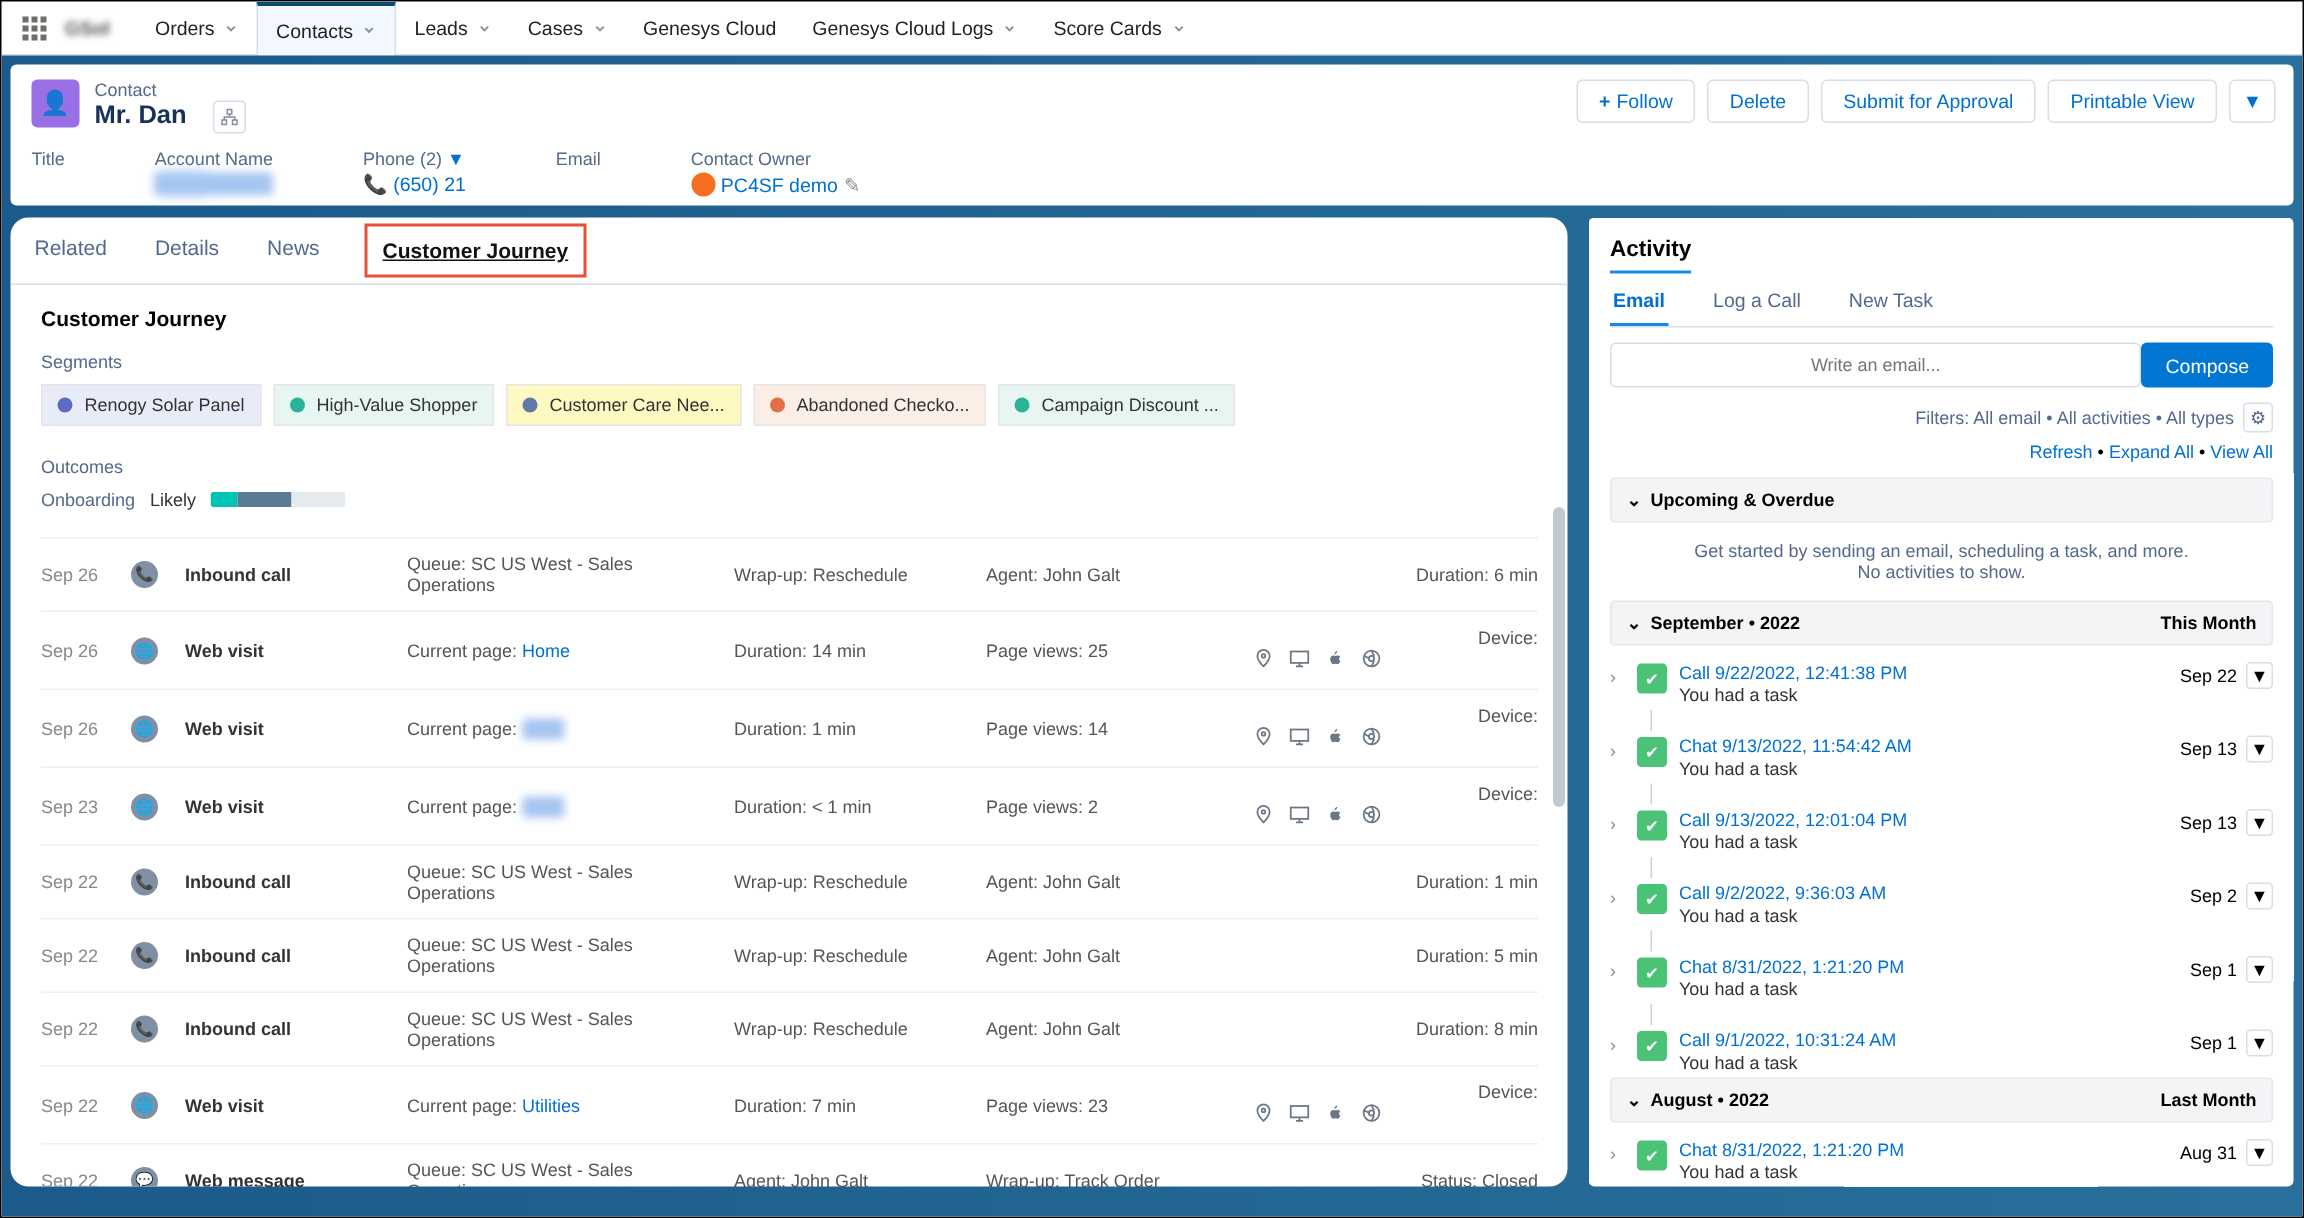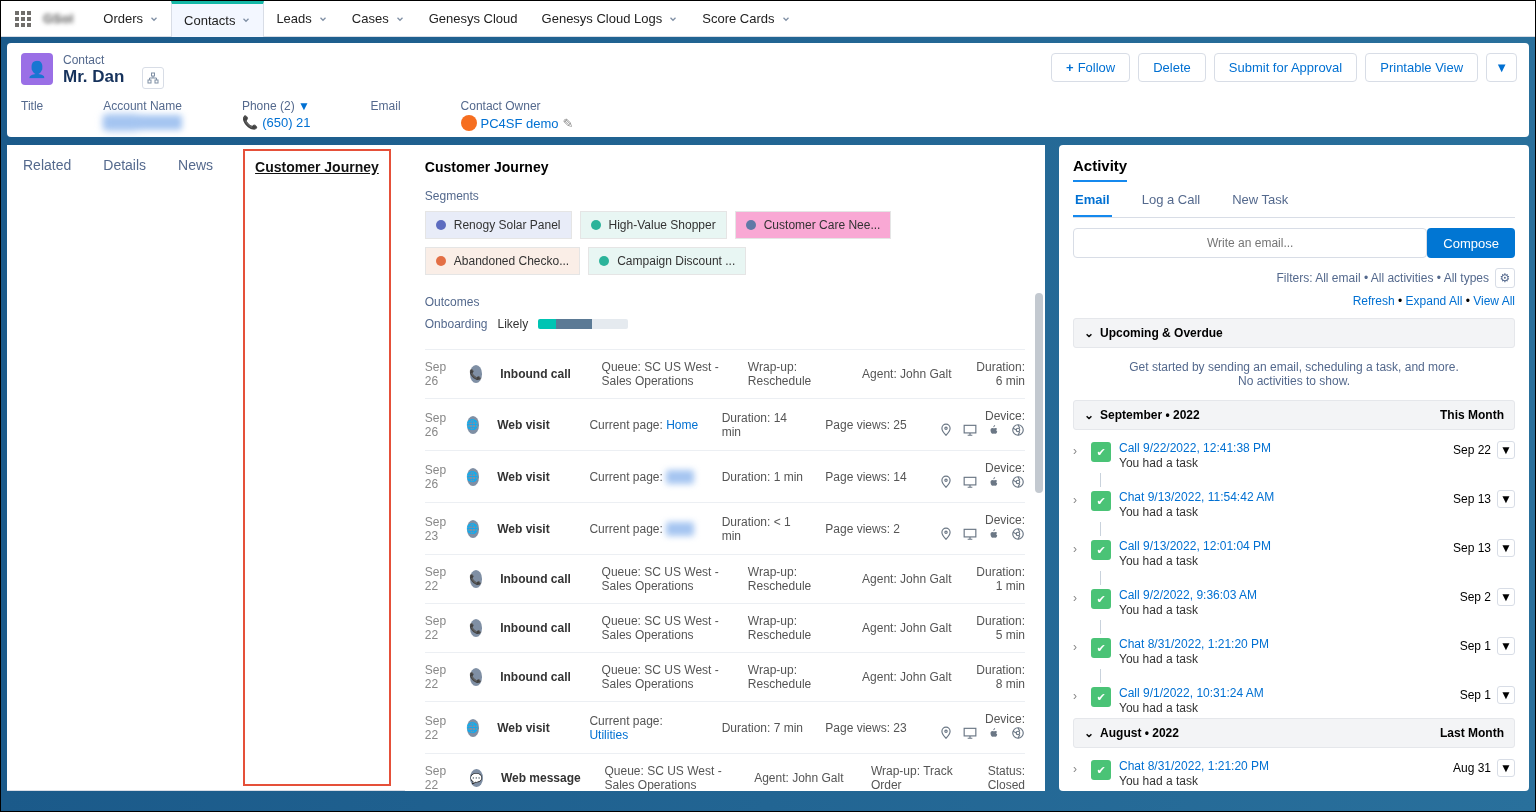--- a/index.html
+++ b/index.html
@@ -2,37 +2,37 @@
 <html><head>
 <meta charset="utf-8">
 <style>
   *{box-sizing:border-box;margin:0;padding:0;font-family:-apple-system,'Segoe UI',Arial,sans-serif}
   body{background:#fff;width:1536px;height:812px;overflow:hidden;border:1px solid #000}
   .gnav{display:flex;align-items:center;height:36px;border-bottom:1px solid #d8dde6;font-size:13px}
   .gnav .waffle{display:grid;grid-template-columns:repeat(3,4px);grid-gap:2px;margin:0 12px 0 14px}
   .gnav .waffle span{width:4px;height:4px;background:#706e6b}
   .gnav .brand{filter:blur(2px);color:#555;font-weight:600;margin-right:18px}
   .gnav .tab{padding:0 12px;height:36px;display:flex;align-items:center;gap:6px;color:#222;cursor:pointer}
-  .gnav .tab.active{background:#f3f7ff;border-top:3px solid #14b8a6;border-right:1px solid #d8dde6;border-left:1px solid #d8dde6;padding-top:0}
+  .gnav .tab.active{background:#f3f7ff;border-top:3px solid #0c4a6e;border-right:1px solid #d8dde6;border-left:1px solid #d8dde6;padding-top:0}
   .gnav svg.chev{width:10px;height:10px}
   .page{padding:6px;background:linear-gradient(90deg,#1b5a8a 0%,#29709c 100%);height:calc(100% - 36px);position:relative}
   .head{background:#fff;border-radius:4px;padding:10px 14px 6px;position:relative}
   .head .row1{display:flex;align-items:flex-start;gap:10px}
   .head .icon{width:32px;height:32px;background:#9a6fe6;border-radius:4px;display:flex;align-items:center;justify-content:center;color:#fff;font-size:16px}
   .head .ot{font-size:12px;color:#54698d}
   .head .nm{font-size:17px;font-weight:700;color:#16325c}
   .head .hier{width:22px;height:22px;border:1px solid #d8dde6;border-radius:3px;display:flex;align-items:center;justify-content:center;margin-left:8px;margin-top:14px;cursor:pointer}
   .head .actions{position:absolute;right:12px;top:10px;display:flex;gap:8px}
   .btn{border:1px solid #d8dde6;background:#fff;color:#0070d2;font-size:13px;padding:6px 14px;border-radius:4px;cursor:pointer;display:flex;align-items:center;gap:4px}
   .fields{display:flex;gap:60px;margin-top:10px;font-size:12px;color:#54698d}
   .fval{font-size:13px;color:#0070d2;margin-top:2px;display:flex;align-items:center;gap:4px}
   .fval.blur span{filter:blur(3px);background:#a5c5f1;color:transparent;border-radius:2px}
   .owner-ic{width:16px;height:16px;border-radius:50%;background:#f66e1f;display:inline-block}
   .cols{display:flex;gap:14px;margin-top:8px;height:calc(100% - 116px)}
-  .left{flex:1;background:#fff;border-radius:0;display:flex;flex-direction:row;overflow:hidden}
+  .left{flex:1;background:#fff;border-radius:12px;display:flex;flex-direction:column;overflow:hidden}
   .tabbar{display:flex;gap:28px;padding:0 14px;border-bottom:1px solid #d8dde6;font-size:14px;color:#54698d}
   .tabbar span{padding:12px 2px;cursor:pointer}
   .tabbar span.cj{color:#111;font-weight:700;border:2px solid #e55039;padding:8px 10px;margin:4px 0;text-decoration:underline}
   .cj-body{padding:14px 20px 0;overflow-y:auto;flex:1;position:relative}
   .cj-title{font-weight:700;font-size:14px;margin-bottom:14px}
   .sub{font-size:12px;color:#54698d;margin:4px 0 8px}
   .seglist{display:flex;gap:8px;flex-wrap:wrap;margin-bottom:20px}
   .seg{display:flex;align-items:center;gap:8px;padding:6px 10px;border:1px solid #e5e5e5;font-size:12px;color:#333;min-width:120px}
   .dot{width:10px;height:10px;border-radius:50%}
   .outc{display:flex;align-items:center;gap:10px;font-size:12px;color:#54698d;margin-bottom:18px}
@@ -188,21 +188,21 @@
         <div class="sub">Segments</div>
         <div class="seglist" id="segs">
             <div class="seg" style="background:#e8ecf8">
               <span class="dot" style="background:#5d6cc0"></span>
               <span>Renogy Solar Panel</span>
             </div>
             <div class="seg" style="background:#e8f6f3">
               <span class="dot" style="background:#2bb39a"></span>
               <span>High-Value Shopper</span>
             </div>
-            <div class="seg" style="background:#f9a8d4">
+            <div class="seg" style="background:#fef9c3">
               <span class="dot" style="background:#6079a6"></span>
               <span>Customer Care Nee...</span>
             </div>
             <div class="seg" style="background:#faeee7">
               <span class="dot" style="background:#e36f45"></span>
               <span>Abandoned Checko...</span>
             </div>
             <div class="seg" style="background:#e8f6f3">
               <span class="dot" style="background:#2bb39a"></span>
               <span>Campaign Discount ...</span>

